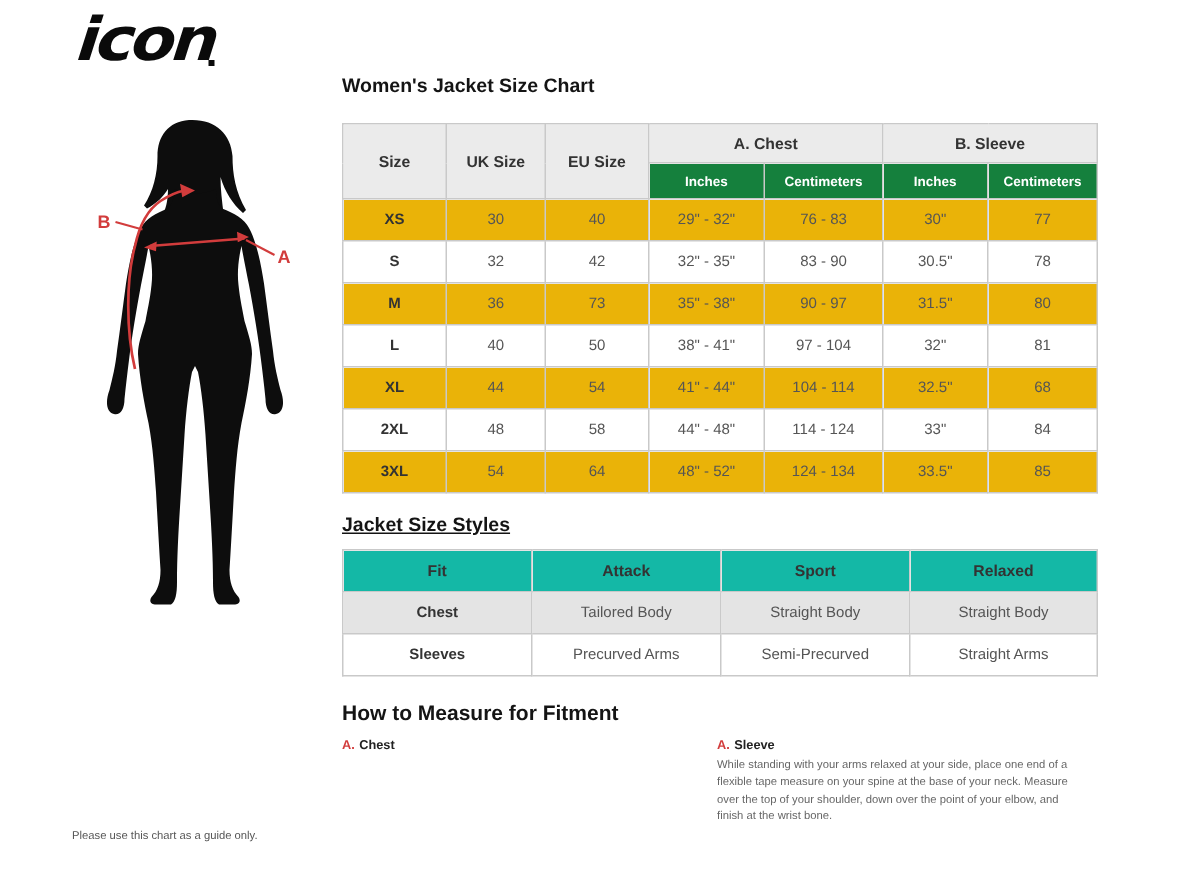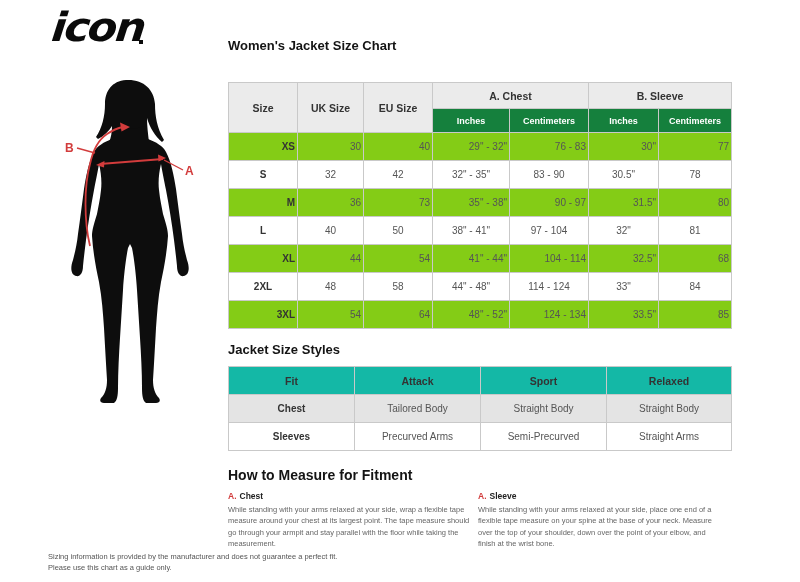--- a/index.html
+++ b/index.html
@@ -60,22 +60,22 @@
     fill: #d23c3c;
   }
 
   
   .section-title {
     position: absolute;
     font-weight: bold;
     color: #141414;
     font-size: 13px;
   }
-  #size-chart-title { left: 228px; top: 38px; }
-  #styles-title     { left: 228px; top: 342px; }
+  #size-chart-title { left: 228px; top: 49px; }
+  #styles-title     { left: 228px; top: 342px; text-decoration: underline; }
   #measure-title    { left: 228px; top: 467px; font-size: 14px; }
 
   table {
     border-collapse: collapse;
     table-layout: fixed;
     width: 503px;
     border: 1px solid #b3b3b3;
   }
   th, td {
     border: 1px solid #c9c9c9;
@@ -101,21 +101,21 @@
     font-weight: bold;
     height: 24px;
   }
   #size-table td {
     height: 28px;
     font-size: 10px;
     color: #555;
     background: #ffffff;
   }
   #size-table td.size-col { font-weight: bold; color: #333; }
-  #size-table tr.alt td { background: #84cc16; text-align: right; }
+  #size-table tr.alt td { background: #eab308; }
 
   #styles-table { position: absolute; left: 228px; top: 366px; }
   #styles-table th {
     background: #14b8a6;
     color: #333;
     font-size: 10.5px;
     font-weight: bold;
     height: 28px;
   }
   #styles-table td {
@@ -331,28 +331,26 @@
   </tbody>
     </table>
 
   <div class="section-title" id="measure-title">How to Measure for Fitment</div>
 
   <div class="measure-cols">
     <div class="measure-block">
       <div class="measure-heading">
         <span class="measure-letter">A.</span><span>Chest</span>
       </div>
-      <div class="measure-text">While standing with your arms relaxed at your side, wrap a flexible tape measure around your chest at its largest point. The tape measure should go through your armpit and stay parallel with the floor while taking the measurement.</div>
     </div>
     <div class="measure-block right">
       <div class="measure-heading">
         <span class="measure-letter">A.</span><span>Sleeve</span>
       </div>
       <div class="measure-text">While standing with your arms relaxed at your side, place one end of a flexible tape measure on your spine at the base of your neck. Measure over the top of your shoulder, down over the point of your elbow, and finish at the wrist bone.</div>
     </div>
   </div>
 
   <div class="disclaimer">
-    <div>Sizing information is provided by the manufacturer and does not guarantee a perfect fit.</div>
     <div>Please use this chart as a guide only.</div>
   </div>
 
 </div>
 
 </body></html>

